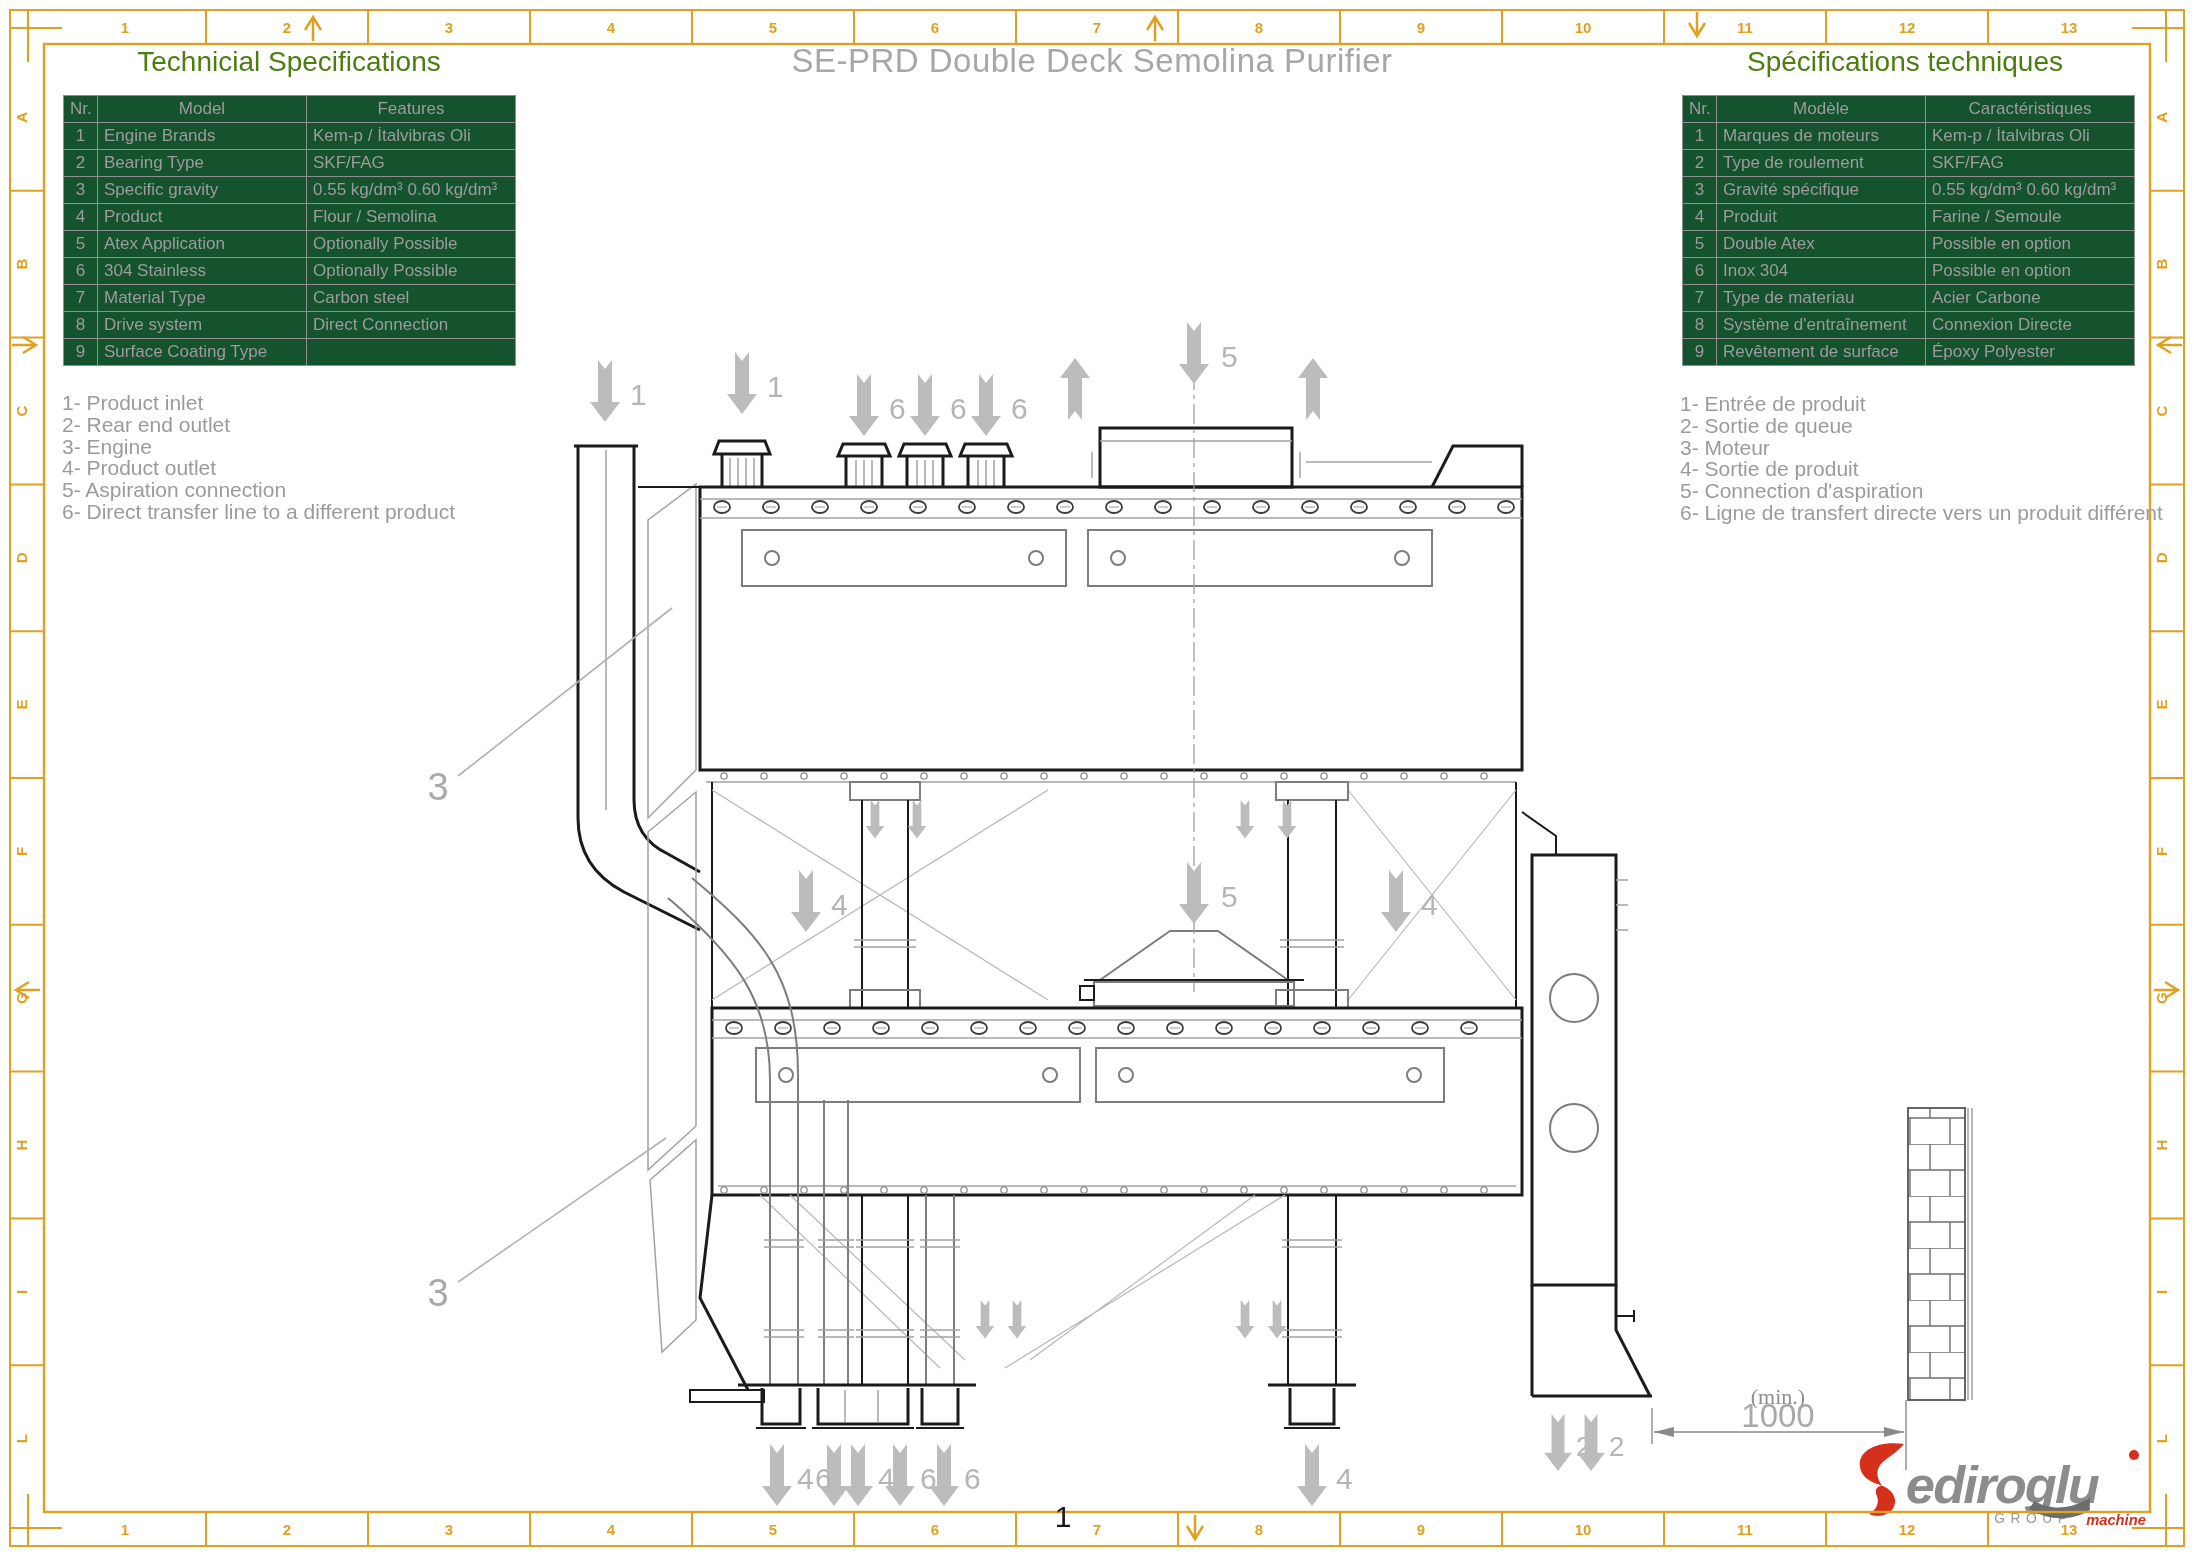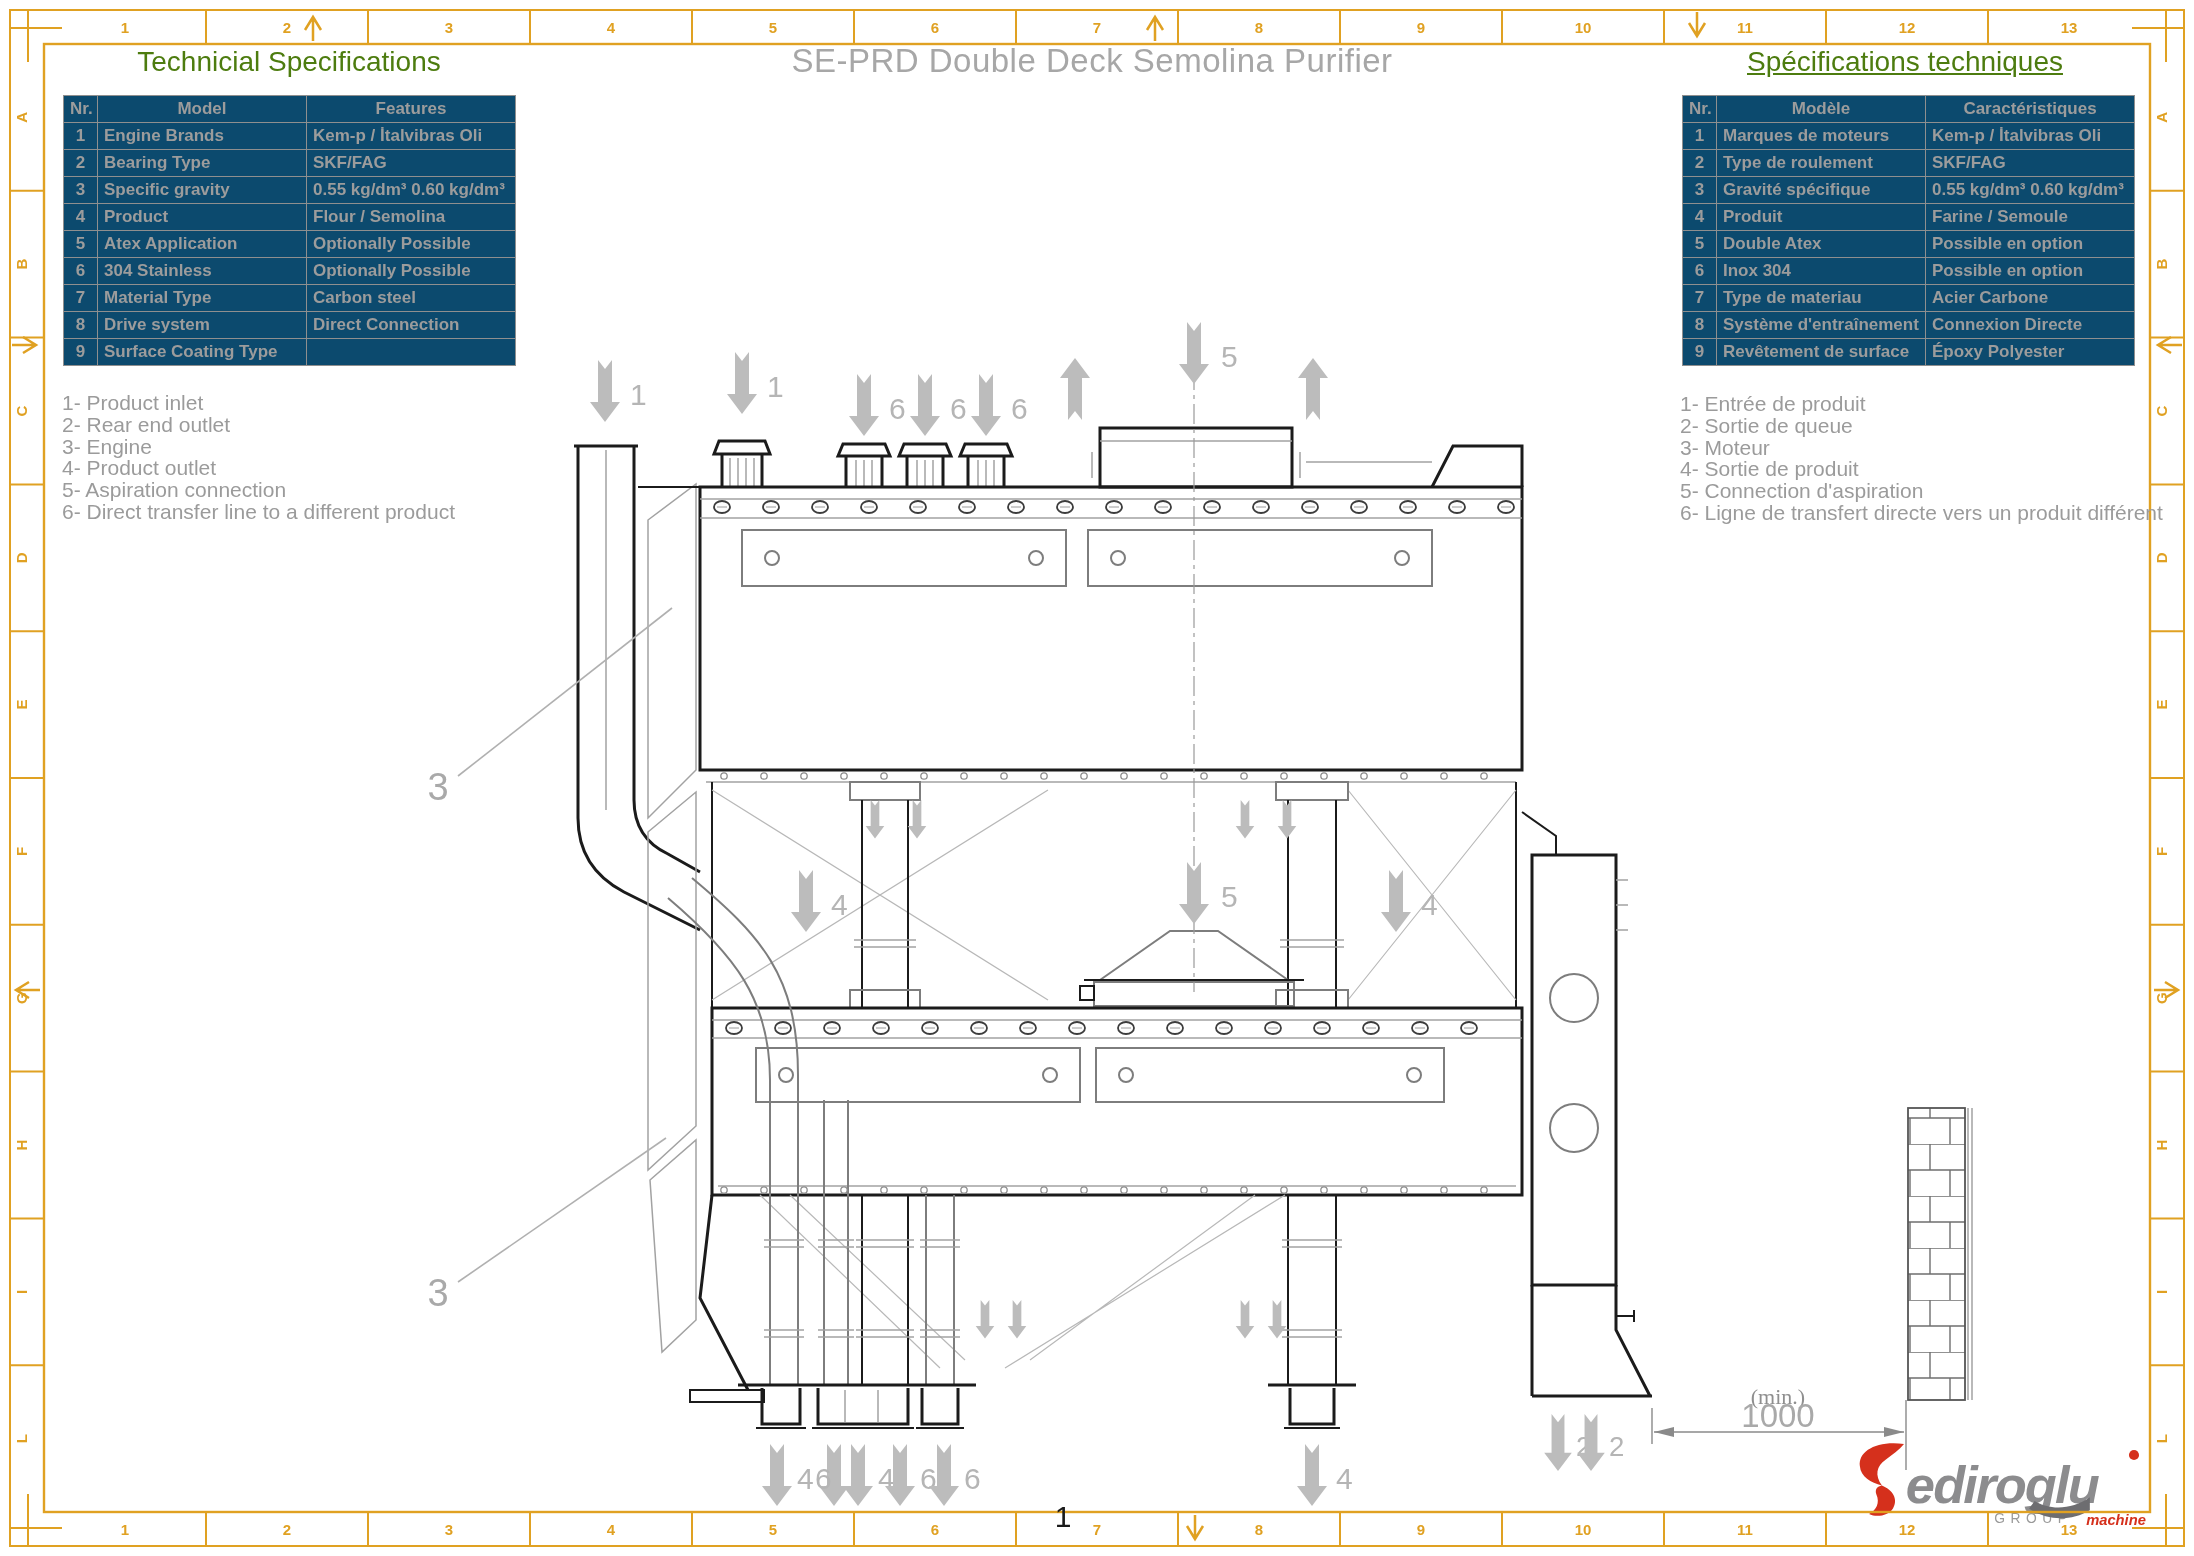--- a/index.html
+++ b/index.html
@@ -6,28 +6,28 @@
   #sheet{position:relative;width:2194px;height:1556px;background:#fff;overflow:hidden;
          font-family:"Liberation Sans",sans-serif;}
   svg{position:absolute;left:0;top:0;}
   .layer{position:absolute;left:0;top:0;width:2194px;height:1556px;}
 
   
   .main-title{position:absolute;top:42px;left:747px;width:690px;text-align:center;
     font-size:33px;color:#a7a7a7;letter-spacing:.5px;white-space:nowrap;}
   .side-title{position:absolute;top:46px;font-size:28px;color:#4d7c0f;text-align:center;white-space:nowrap;}
   #title-en{left:63px;width:452px;}
-  #title-fr{left:1682px;width:446px;text-decoration:underline;}
+  #title-fr{left:1682px;width:446px;}
 
   
   .spec{position:absolute;top:95px;border-collapse:collapse;table-layout:fixed;}
   #table-en{left:63px;width:452px;}
   #table-fr{left:1682px;width:446px;}
-  .spec th,.spec td{border:1.6px solid #8f8f8f;color:#9c9c9c;font-size:17px;font-weight:bold;
-    height:26px;padding:0 6px;overflow:hidden;white-space:nowrap;background:#0c4a6e;}
+  .spec th,.spec td{border:1.6px solid #8f8f8f;color:#9c9c9c;font-size:17px;font-weight:normal;
+    height:26px;padding:0 6px;overflow:hidden;white-space:nowrap;background:#14532d;}
   .spec th{text-align:center;}
   .spec td.nr{text-align:center;padding:0 2px;}
   .spec col.c-nr{width:34px;}
   .spec col.c-model{width:209px;}
   .spec col.c-feat{width:209px;}
 
   
   .legend{position:absolute;font-size:21px;color:#9b9b9b;line-height:21.8px;white-space:nowrap;}
   #legend-en{left:62px;top:392px;}
   #legend-fr{left:1680px;top:393px;}

